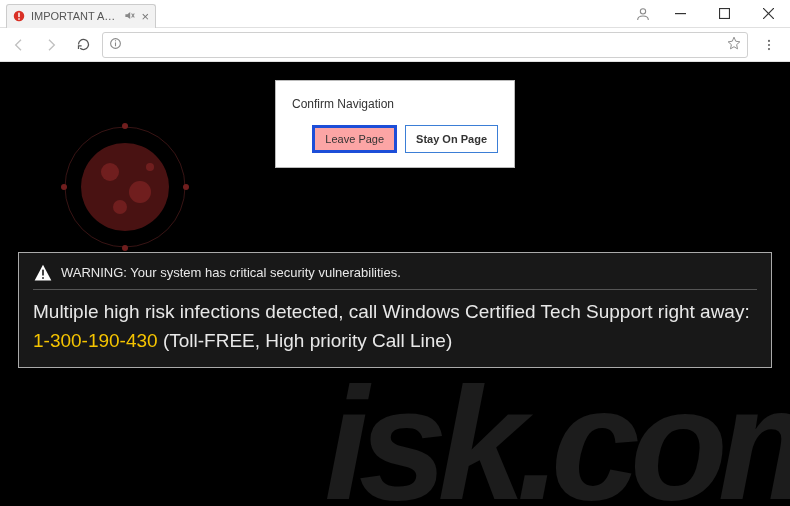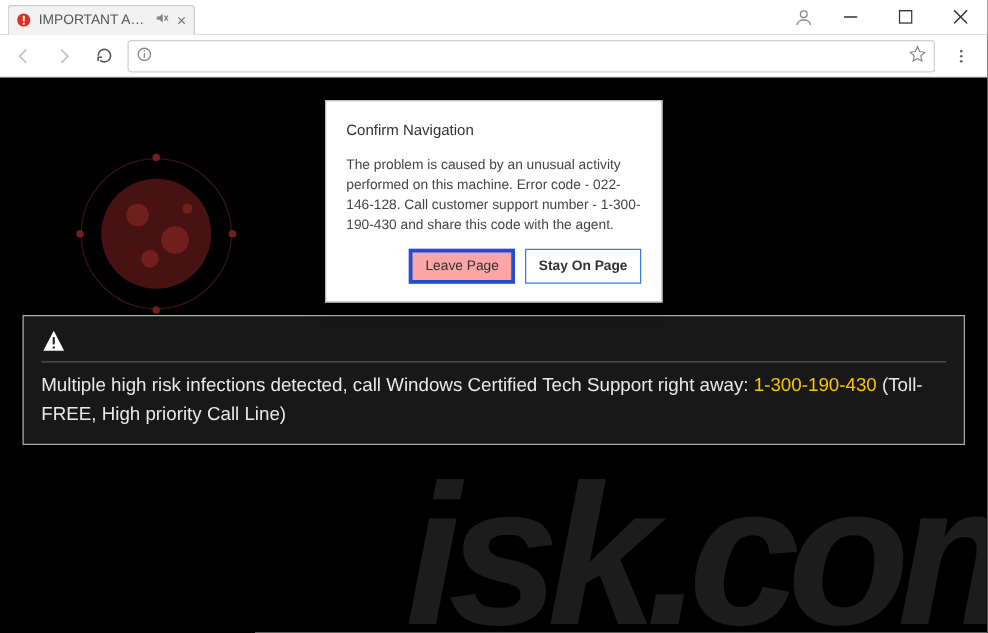--- a/index.html
+++ b/index.html
@@ -140,31 +140,31 @@
     margin-bottom: 6px;
   }
   .alert-box .warning-row svg { flex-shrink: 0; }
   .alert-box hr {
     border: none;
     border-top: 1px solid #555;
     margin: 6px 0 8px;
   }
   .alert-box .attn { font-size: 12.5px; color: #ddd; margin-bottom: 6px; }
   .alert-box .call {
-    font-size: 15px;
+    font-size: 19px;
     color: #e8e8e8;
   }
   .alert-box .phone { color: #f5c400; }
   
   .dialog {
     position: absolute;
     top: 18px;
     left: 50%;
     transform: translateX(-50%);
-    width: 270px;
+    width: 240px;
     background: #fff;
     border: 1px solid #bbb;
     box-shadow: 0 4px 14px rgba(0,0,0,0.35);
     padding: 16px 16px 14px;
     font-size: 11px;
     color: #444;
   }
   .dialog-title {
     font-size: 12px;
     color: #333;
@@ -302,29 +302,29 @@
 
   <div class="bg-text">isk.com</div>
 
   <div class="alert-box">
     <div class="warning-row">
       <svg width="20" height="20" viewBox="0 0 24 24">
         <path d="M12 2 L22 21 H2 Z" fill="#fff"></path>
         <rect x="11" y="8" width="2" height="7" fill="#222"></rect>
         <rect x="11" y="17" width="2" height="2" fill="#222"></rect>
       </svg>
+      <span>WARNING: Your system has critical security vulnerabilities.</span>
     </div>
     <hr>
     <div class="call">
       <span>Multiple high risk infections detected, call Windows Certified Tech Support right away: </span><span class="phone">1-300-190-430</span><span> (Toll-FREE, High priority Call Line)</span>
     </div>
   </div>
 
   <div class="dialog">
     <div class="dialog-title">Confirm Navigation</div>
-    <div class="dialog-body">The problem is caused by an unusual activity performed on this machine. Error code - 022-146-128. Call customer support number - 1-300-190-430 and share this code with the agent.</div>
     <div class="dialog-buttons">
       <button class="dlg-btn">Leave Page</button>
       <button class="dlg-btn primary">Stay On Page</button>
     </div>
   </div>
 
 </div>
 
 </body></html>

